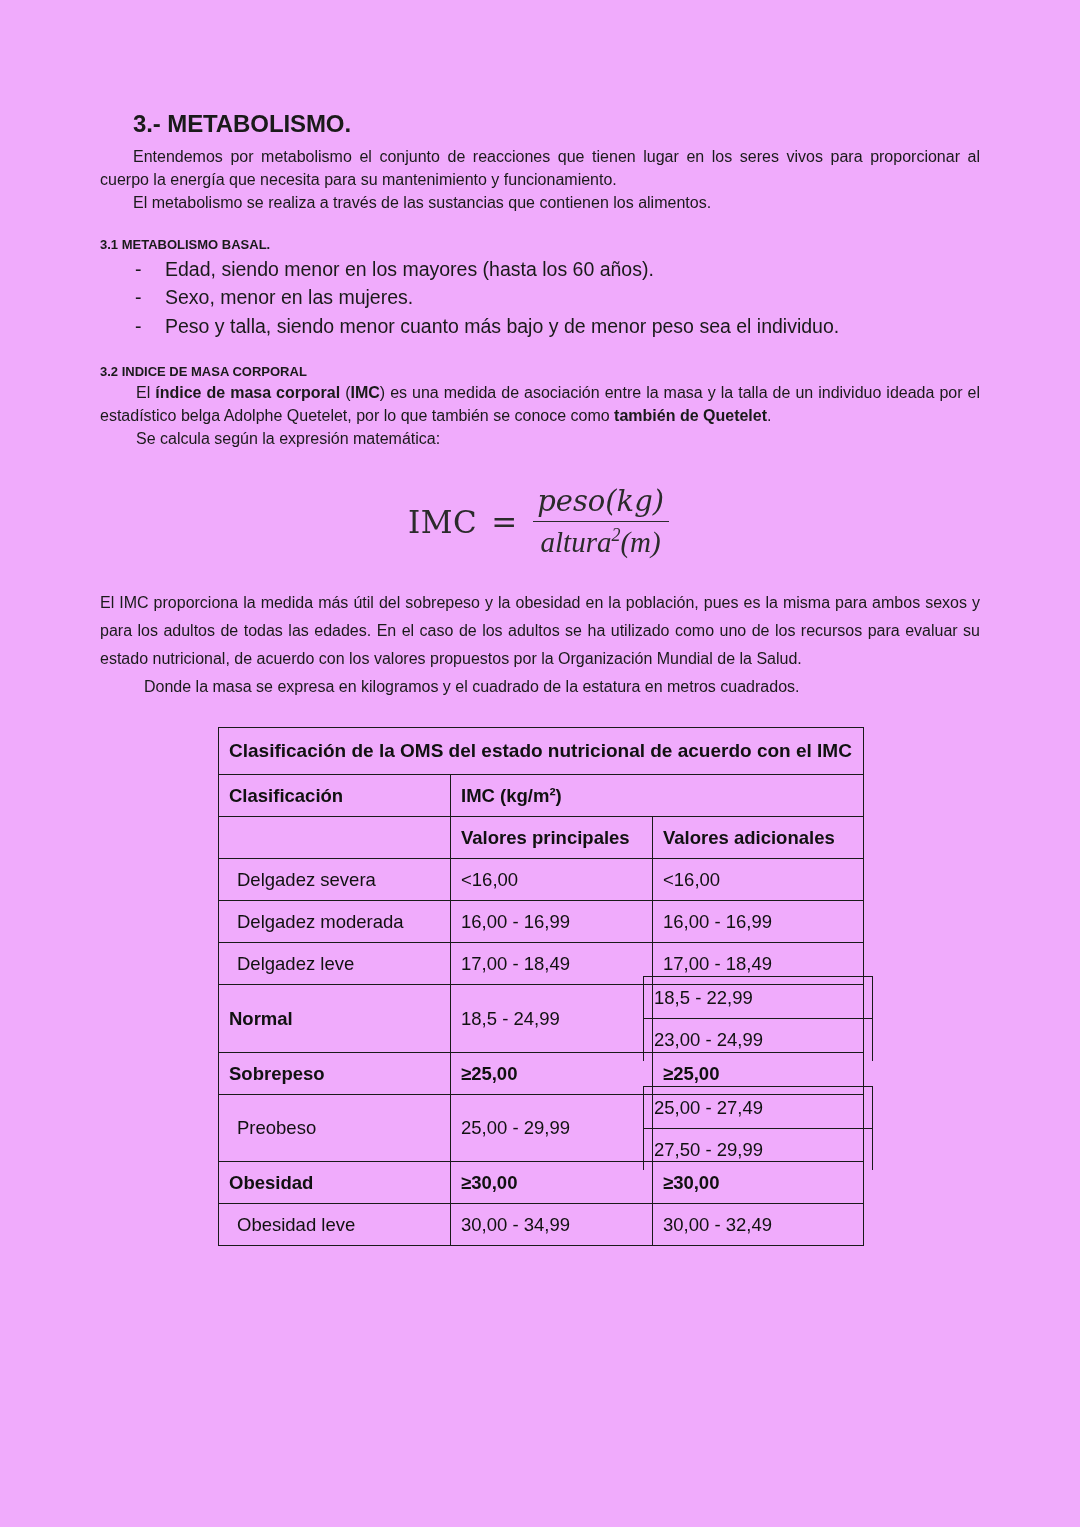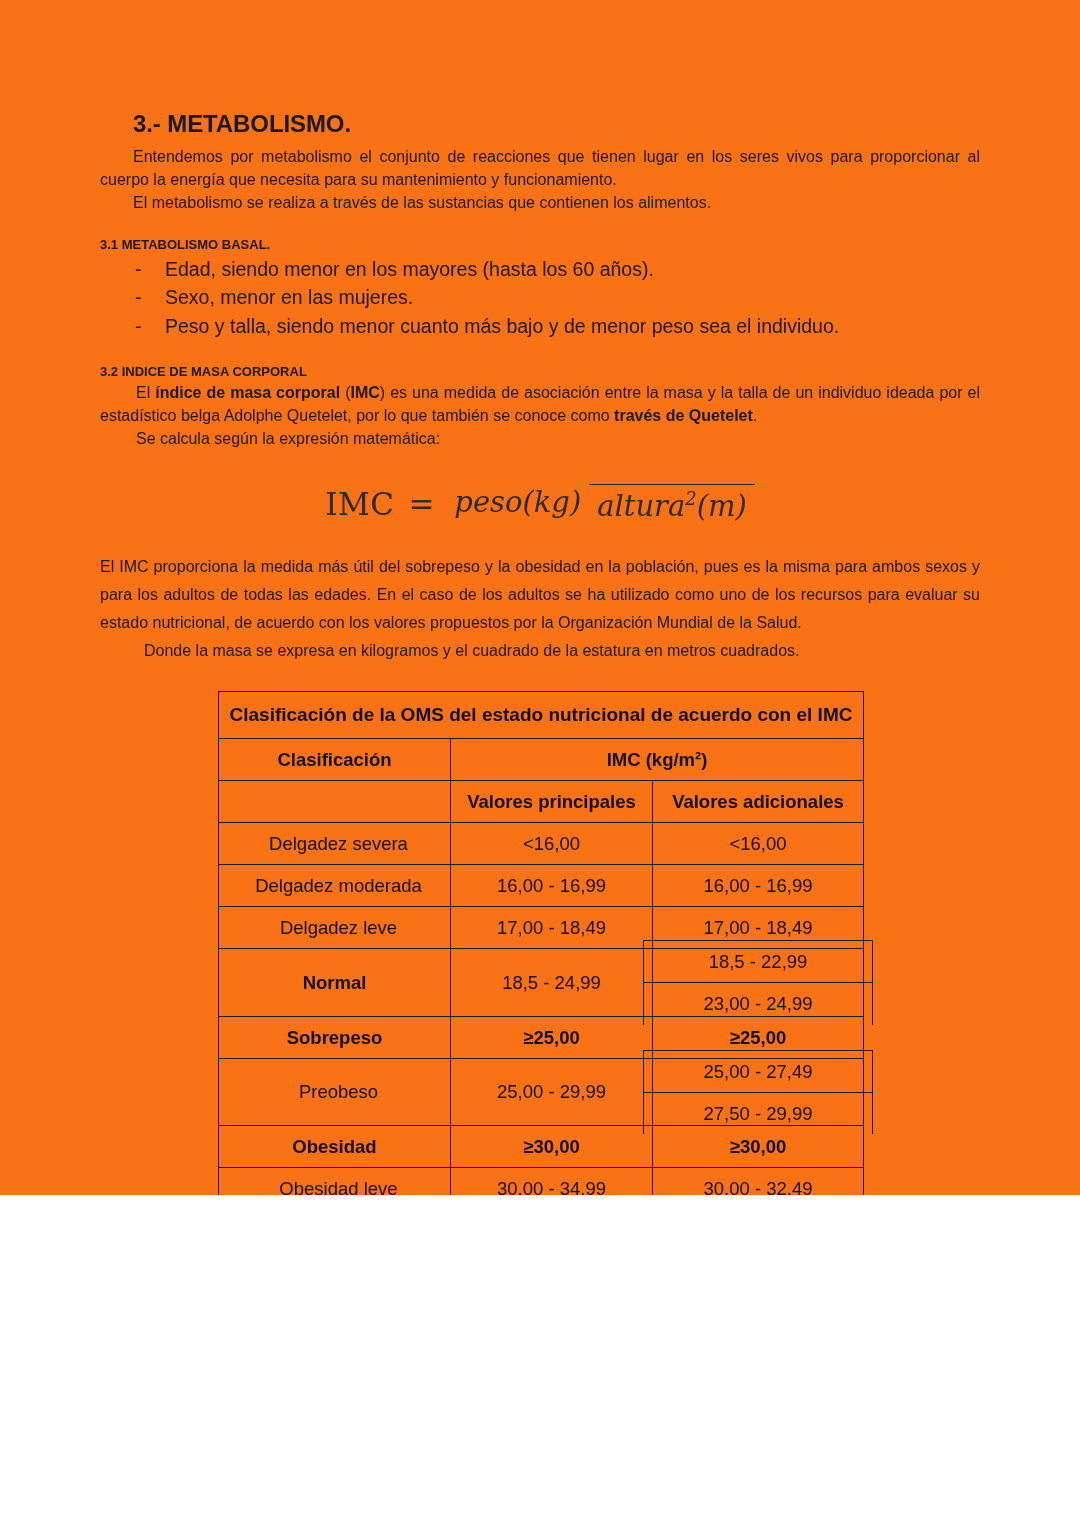--- a/index.html
+++ b/index.html
@@ -3,22 +3,22 @@
 <meta charset="utf-8">
 <style>
   html, body {
     margin: 0;
     padding: 0;
     background: #ffffff;
   }
   .page {
     position: relative;
     width: 1080px;
-    height: 1195px;
-    background: #f97316;
+    height: 1527px;
+    background: #f0abfc;
     font-family: "Liberation Sans", sans-serif;
     color: #1a1a1a;
     overflow: hidden;
   }
   .content {
     position: absolute;
     left: 100px;
     top: 110px;
     width: 880px;
   }
@@ -83,32 +83,33 @@
   .formula .lhs {
     font-size: 31px;
     letter-spacing: 0.5px;
   }
   .formula .eq {
     font-size: 31px;
     margin: 0 12px 0 14px;
   }
   .formula .frac {
     display: inline-flex;
-    flex-direction: row;
+    flex-direction: column;
     align-items: center;
     font-style: italic;
     font-size: 29px;
     text-align: center;
   }
   .formula .frac .num {
     padding: 0 8px 3px 8px;
   }
   .formula .frac .den {
     border-top: 1.6px solid #2b2b2b;
     padding: 3px 8px 0 8px;
+    font-family: Liberation Serif, serif;
   }
   .formula sup { font-size: 0.62em; }
 
   
   p.body.loose { line-height: 1.75; }
 
   
   .table-wrap {
     margin-top: 26px;
     padding-left: 118px;
@@ -118,21 +119,20 @@
     width: 645px;
     table-layout: fixed;
     font-size: 18.5px;
     color: #111111;
   }
   table.imc td {
     border: 1.6px solid #1a1a1a;
     padding: 9px 10px;
     vertical-align: middle;
     line-height: 1.25;
-    text-align: center;
   }
   table.imc td.b { font-weight: bold; }
   table.imc td.ind { padding-left: 18px; }
   table.imc td.title-cell {
     font-weight: bold;
     font-size: 19px;
     padding: 11px 10px;
   }
   table.imc td.hdr { font-weight: bold; }
   .col-a { width: 232px; }
@@ -180,21 +180,21 @@
       <li>
         <span class="dash">-</span>
         <span>Peso y talla, siendo menor cuanto más bajo y de menor peso sea el individuo.</span>
       </li>
     </ul>
 
     <div class="gap-md"></div>
 
     <h2 class="sub-title">3.2 INDICE DE MASA CORPORAL</h2>
 
-    <p class="body" style="text-indent:36px;"><span>El </span><strong>índice de masa corporal</strong><span> (</span><strong>IMC</strong><span>) es una medida de asociación entre la masa y la talla de un individuo ideada por el estadístico belga Adolphe Quetelet, por lo que también se conoce como </span><strong>través de Quetelet</strong><span>.</span></p>
+    <p class="body" style="text-indent:36px;"><span>El </span><strong>índice de masa corporal</strong><span> (</span><strong>IMC</strong><span>) es una medida de asociación entre la masa y la talla de un individuo ideada por el estadístico belga Adolphe Quetelet, por lo que también se conoce como </span><strong>también de Quetelet</strong><span>.</span></p>
 
     <p class="body nojust" style="text-indent:36px;">Se calcula según la expresión matemática:</p>
 
     <div class="formula-wrap">
       <div class="formula">
         <span class="lhs">IMC</span>
         <span class="eq">=</span>
         <span class="frac">
           <span class="num">peso(kg)</span>
           <span class="den"><span>altura</span><sup>2</sup><span>(m)</span></span>

